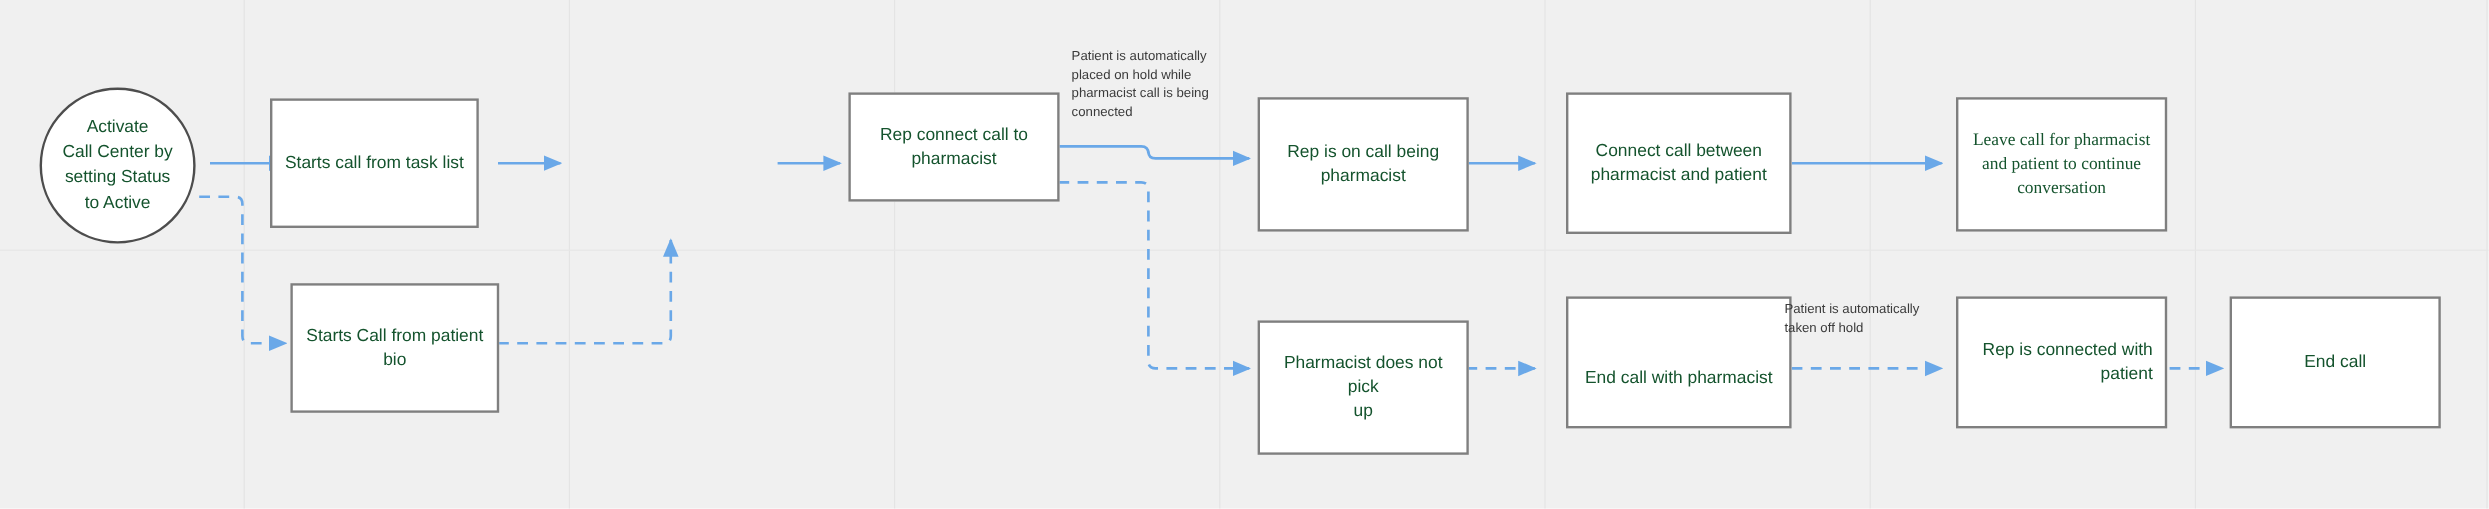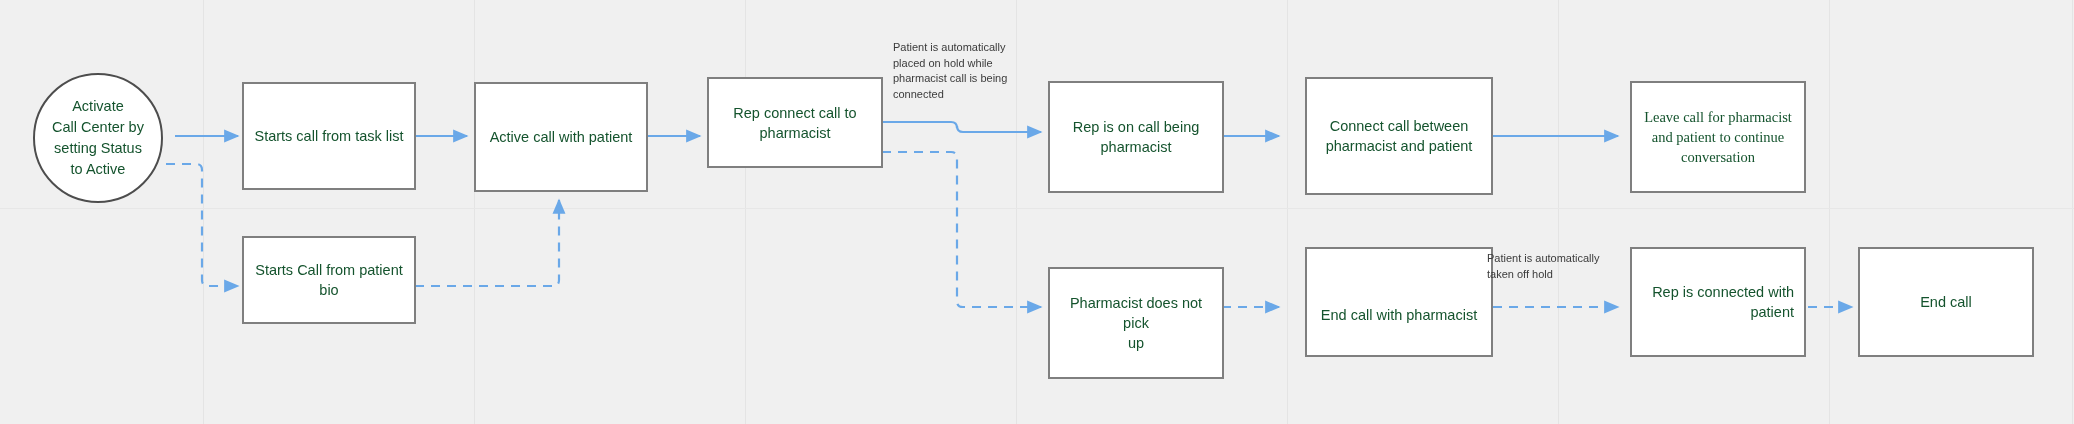--- a/index.html
+++ b/index.html
@@ -126,27 +126,24 @@
     </g>
   </svg>
 
   <div class="node start" style="left:33px; top:73px; width:130px; height:130px;">
     <span class="node-label" style="white-space: pre-line;">Activate
 Call Center by
 setting Status
 to Active</span>
   </div>
 
-  <div class="node" style="left:242px; top:82px; width:174px; height:108px;justify-content:center;">
+  <div class="node" style="left:225px; top:82px; width:174px; height:108px;justify-content:center;">
     <span class="node-label" style="white-space: pre-line;">Starts call from task list</span>
   </div>
 
-  <div class="node" style="left:474px; top:82px; width:174px; height:110px;">
-    <span class="node-label" style="white-space: pre-line;">Active call with patient</span>
-  </div>
 
   <div class="node" style="left:707px; top:77px; width:176px; height:91px;">
     <span class="node-label" style="white-space: pre-line;">Rep connect call to
 pharmacist</span>
   </div>
 
   <div class="node" style="left:1048px; top:81px; width:176px; height:112px;">
     <span class="node-label" style="white-space: pre-line;">Rep is on call being
 pharmacist</span>
   </div>
@@ -155,21 +152,21 @@
     <span class="node-label" style="white-space: pre-line;">Connect call between
 pharmacist and patient</span>
   </div>
 
   <div class="node" style="left:1630px; top:81px; width:176px; height:112px;font-family:Liberation Serif, serif;">
     <span class="node-label" style="white-space: pre-line;">Leave call for pharmacist
 and patient to continue
 conversation</span>
   </div>
 
-  <div class="node" style="left:242px; top:236px; width:174px; height:88px;">
+  <div class="node" style="left:242px; top:236px; width:174px; height:108px;">
     <span class="node-label" style="white-space: pre-line;">Starts Call from patient bio</span>
   </div>
 
   <div class="node" style="left:1048px; top:247px; width:176px; height:112px;margin-top:20px;">
     <span class="node-label" style="white-space: pre-line;">Pharmacist does not pick
 up</span>
   </div>
 
   <div class="node" style="left:1305px; top:247px; width:188px; height:110px;">
     <span class="node-label" style="white-space: pre-line; margin-top: 25px;">End call with pharmacist</span>

